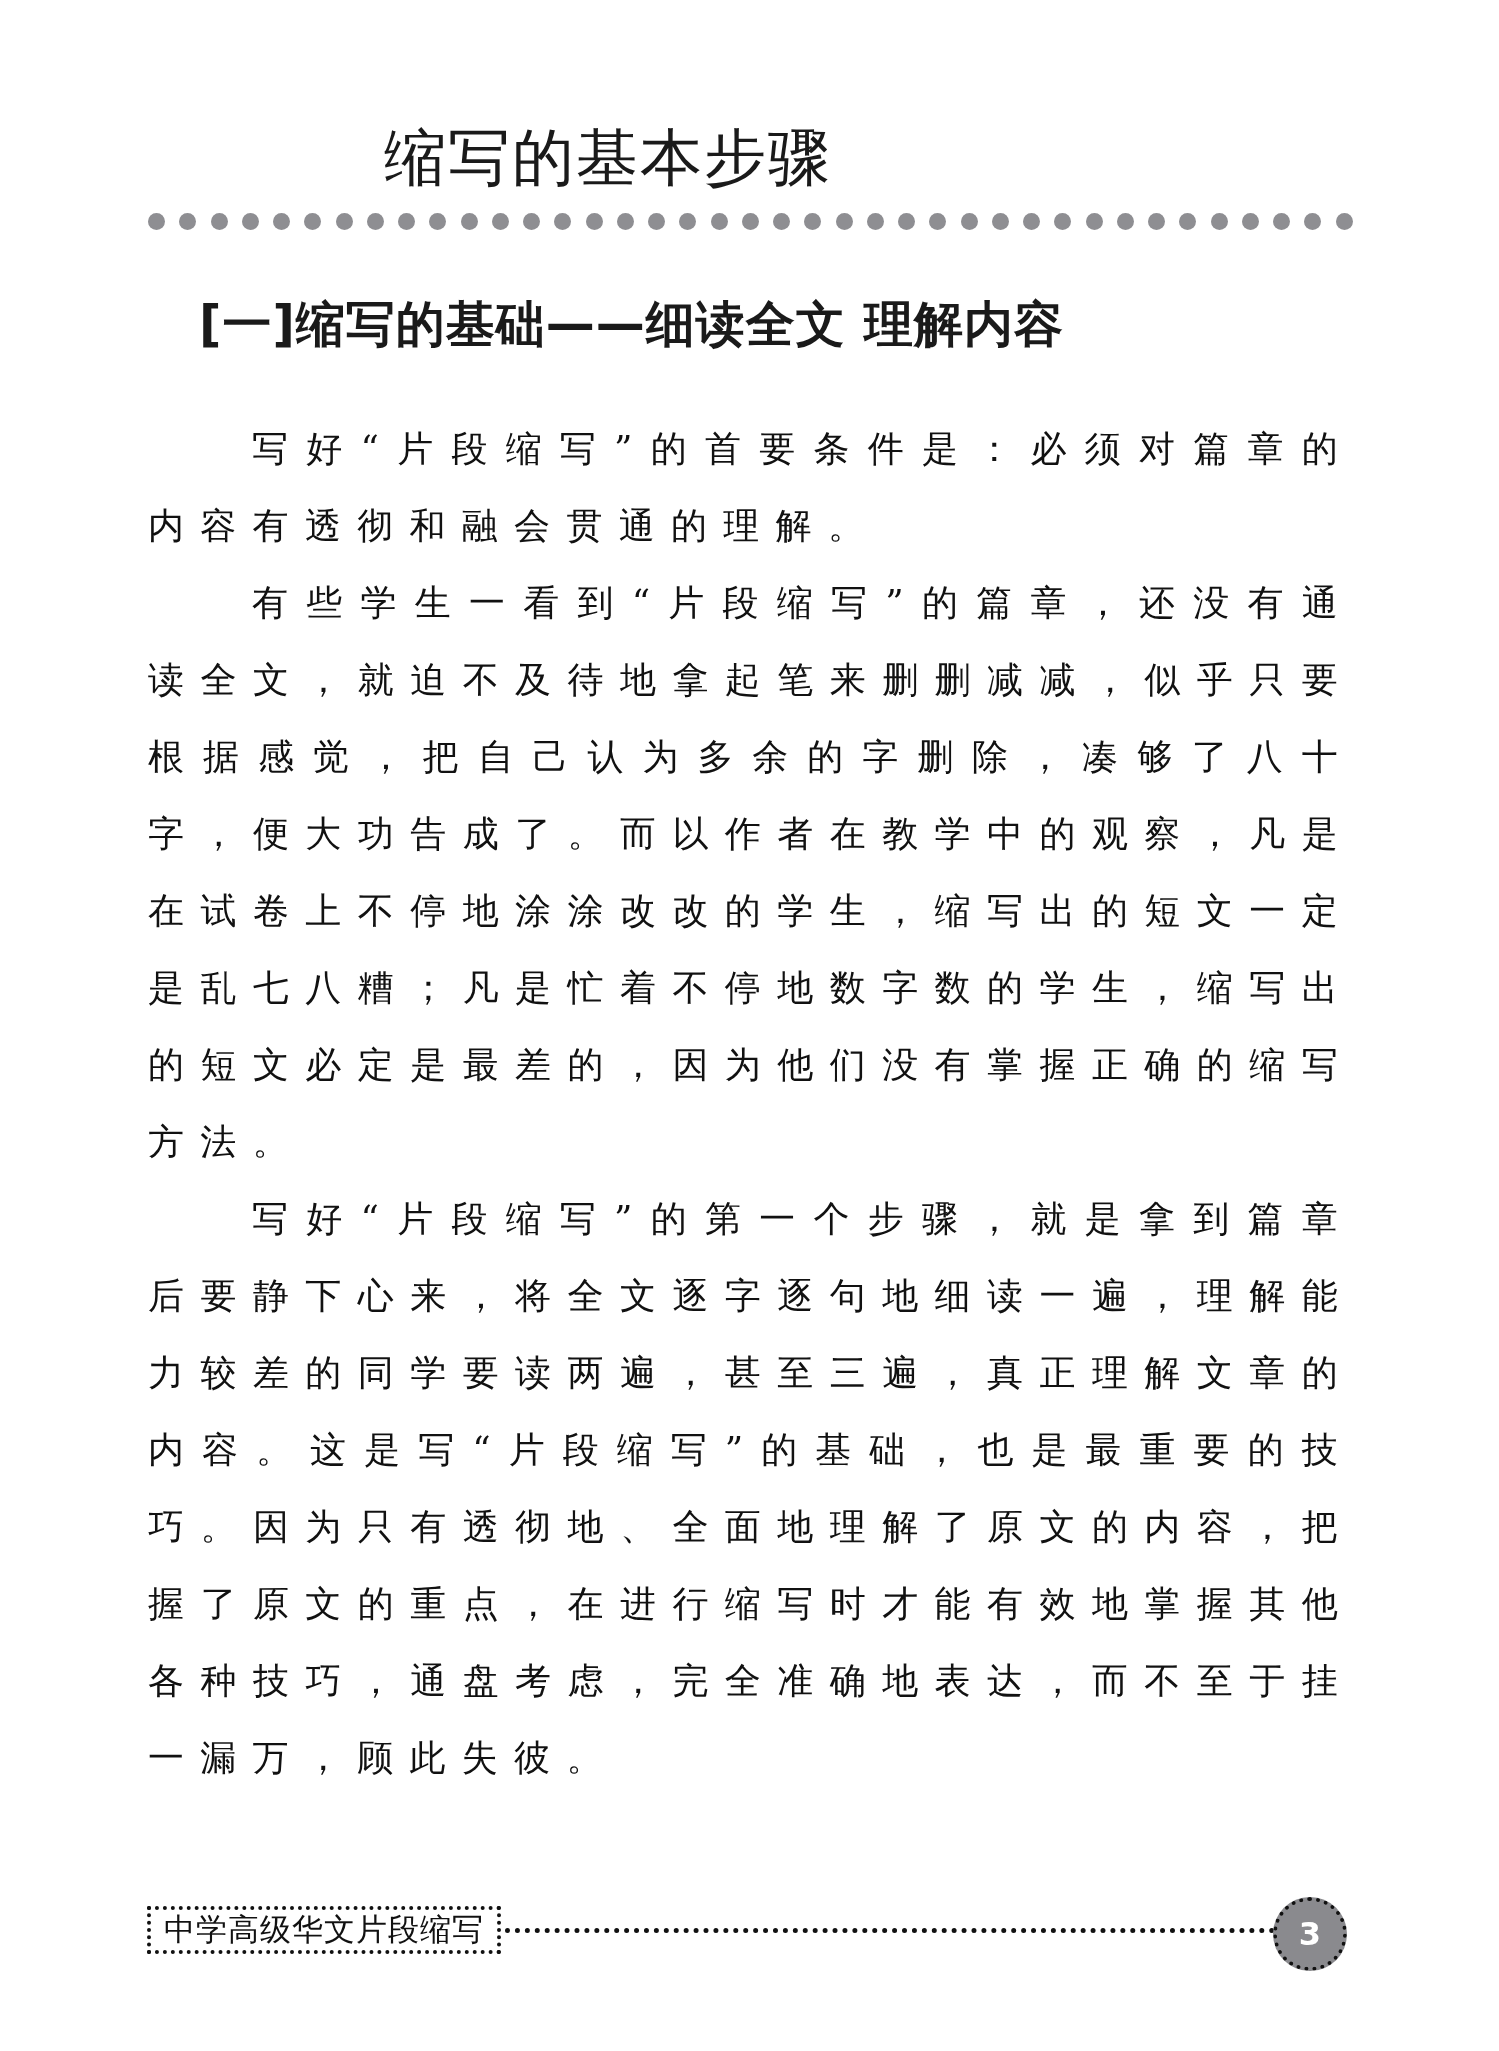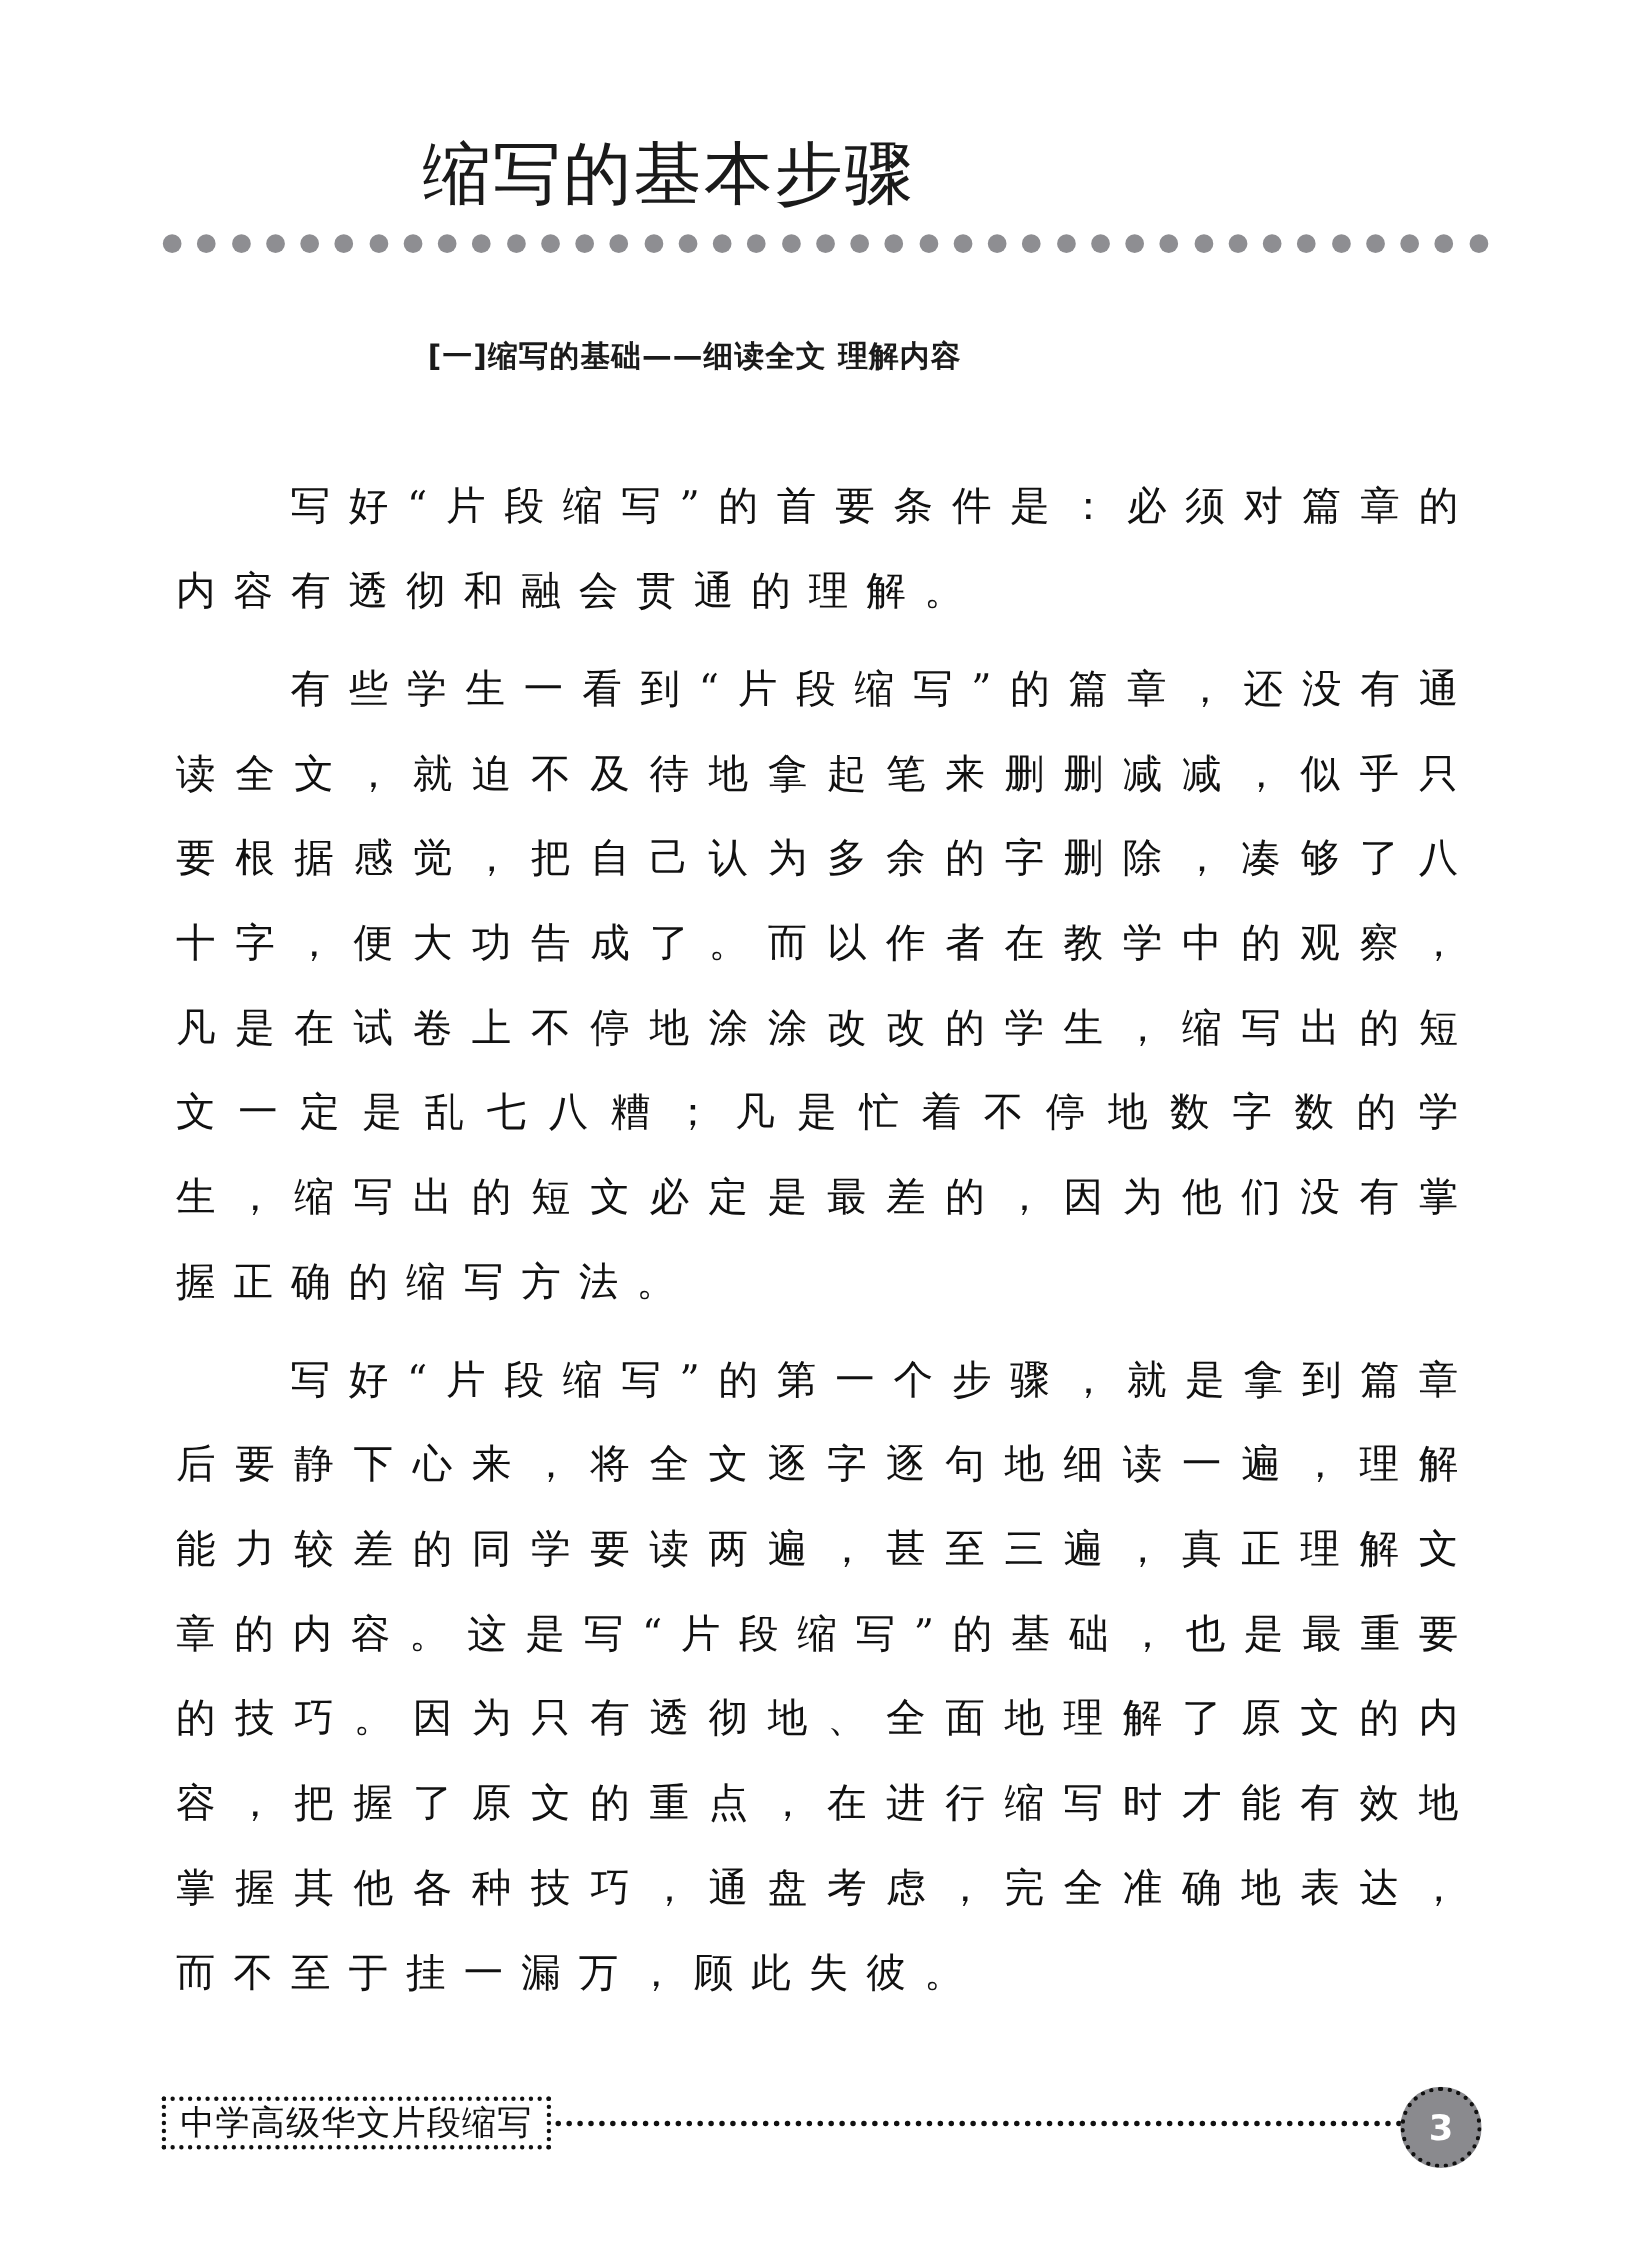--- a/index.html
+++ b/index.html
@@ -45,40 +45,40 @@
       display: block;
     }
     .section-heading {
       position: absolute;
       left: 0;
       top: 298px;
       width: 1263px;
       text-align: center;
       font-family: "DejaVu Sans", "Liberation Sans", sans-serif;
       font-weight: bold;
-      font-size: 27px;
+      font-size: 49px;
       line-height: 54px;
       color: #1a1a1a;
       margin: 0;
       letter-spacing: 1px;
     }
     .body-text {
       position: absolute;
       left: 148px;
       top: 410px;
       width: 1206px;
       font-family: "DejaVu Serif", "Liberation Serif", serif;
       font-size: 36px;
       line-height: 77px;
       letter-spacing: 16.3px;
       color: #111111;
       text-align: justify;
     }
     .body-text p {
-      margin: 12px;
+      margin: 0;
       text-indent: 104px;
     }
     .footer-label-box {
       position: absolute;
       left: 147px;
       top: 1906px;
       width: 354px;
       height: 48px;
       border: 4px dotted #111111;
       box-sizing: border-box;

